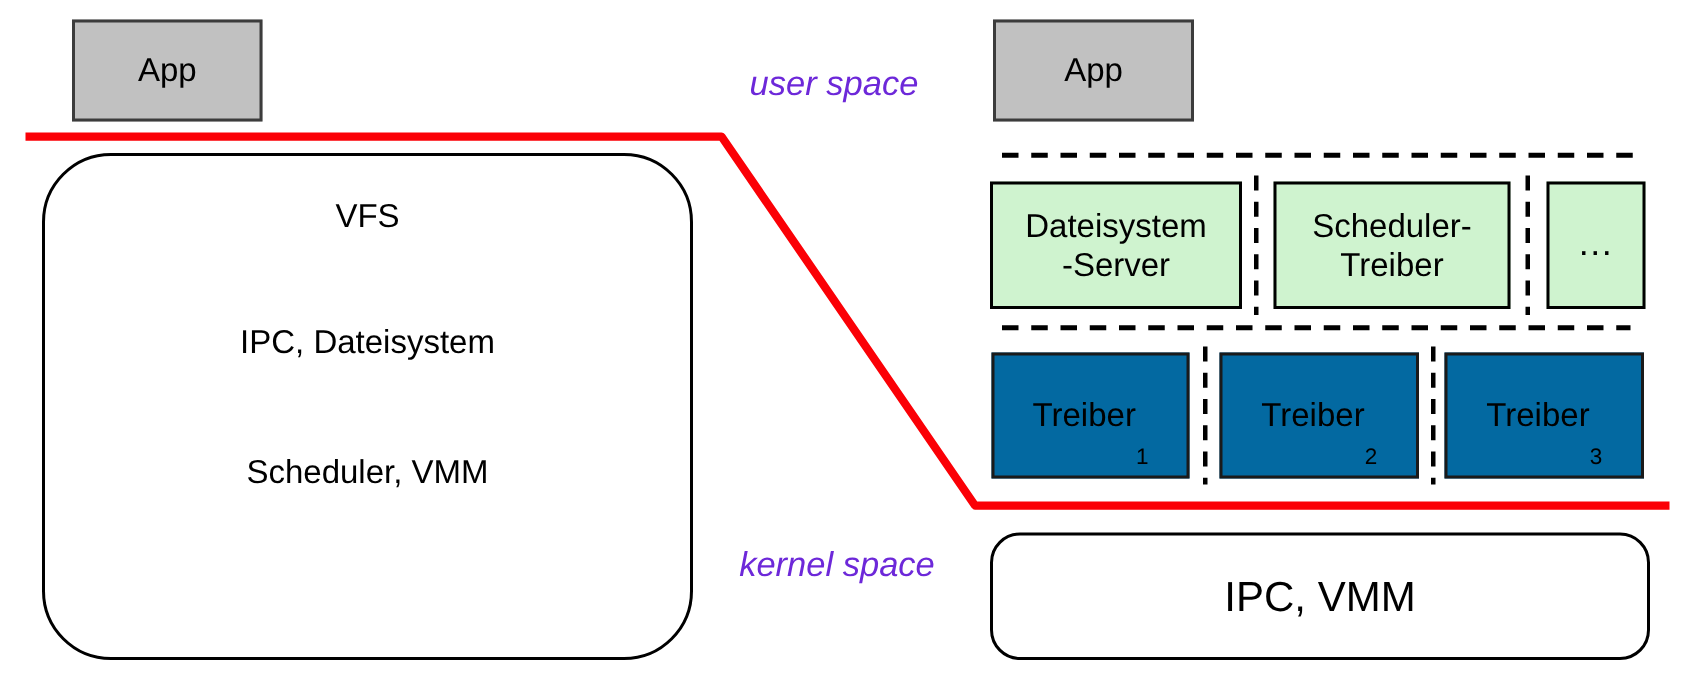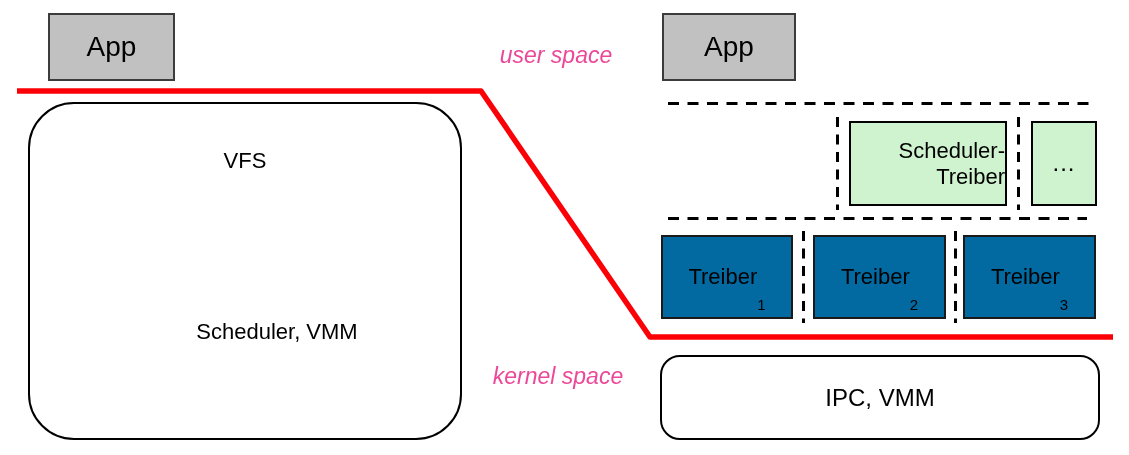--- a/index.html
+++ b/index.html
@@ -11,84 +11,83 @@
     color:#000;
     overflow:hidden;
   }
   .abs{position:absolute;}
   .flexc{display:flex;align-items:center;justify-content:center;}
 
   
   .app-box{
     background:#C1C1C1;
     border:2px solid #3C3C3C;
-    font-size:28px;
+    font-size:22px;
   }
   .app-left{left:48px;top:13px;width:123px;height:64px;}
   .app-right{left:662px;top:13px;width:130px;height:64px;}
 
   
   .mono-box{
     left:28px;top:102px;width:430px;height:334px;
     border:2.3px solid #000;
     border-radius:46px;
     background:#fff;
   }
   .mono-layer{
     left:28px;width:434px;height:36px;
     font-size:22px;
     text-align:center;
-    margin-top:17px;
   }
   .layer-0{top:126px;}
   .layer-1{top:210px;}
-  .layer-2{top:297px;padding-left:32px;}
+  .layer-2{top:297px;}
   .layer-3{top:381px;}
 
   
   .server-box{
     top:121px;height:81px;
     background:#CFF3CF;
     border:2px solid #000;
     font-size:22px;
     line-height:1.18;
     text-align:center;
     flex-direction:column;
   }
   .server-0{left:660px;width:164px;}
-  .server-1{left:849px;width:154px;align-items:flex-end;}
+  .server-1{left:849px;width:154px;}
   .server-2{left:1031px;width:62px;font-size:24px;letter-spacing:1px;}
 
   .driver-box{
     top:235px;height:80px;
     background:#0369a1;
     border:2px solid #1A1A1A;
     font-size:22px;
   }
   .driver-0{left:661px;width:128px;}
   .driver-1{left:813px;width:129px;}
   .driver-2{left:963px;width:129px;}
   .subscript{font-size:15px;align-self:flex-end;position:relative;bottom:4px;}
 
   
   .kernel-box{
     left:660px;top:355px;width:436px;height:81px;
     border:2.3px solid #000;
     border-radius:20px;
     background:#fff;
-    font-size:24px;
+    font-size:28px;
   }
 
   
   .space-label{
     width:210px;
     text-align:center;
     font-size:23px;
     font-style:italic;
-    color:#ec4899;
+    color:#6d28d9;
   }
   .user-space{left:451px;top:42px;}
   .kernel-space{left:453px;top:363px;text-align:center;}
 
   svg.overlay{position:absolute;left:0;top:0;width:1129px;height:455px;pointer-events:none;}
 </style>
 </head>
 <body>
 
 <div id="canvas">
@@ -111,29 +110,34 @@
     <polyline points="17,91 481,91 650,337 1113,337" fill="none" stroke="#FB0006" stroke-width="5.5" stroke-linejoin="round"></polyline>
   </svg>
 
   <div class="abs app-box app-left flexc">
     <span>App</span>
   </div>
 
   <div class="abs mono-box"></div>
 
   <div class="abs mono-layer layer-0 flexc">VFS</div>
+  <div class="abs mono-layer layer-1 flexc">IPC, Dateisystem</div>
   <div class="abs mono-layer layer-2 flexc">Scheduler, VMM</div>
 
   <div class="abs space-label user-space">user space</div>
   <div class="abs space-label kernel-space">kernel space</div>
 
   <div class="abs app-box app-right flexc">
     <span>App</span>
   </div>
 
+  <div class="abs server-box server-0 flexc">
+    <span>Dateisystem</span>
+    <span>-Server</span>
+  </div>
   <div class="abs server-box server-1 flexc">
     <span>Scheduler-</span>
     <span>Treiber</span>
   </div>
   <div class="abs server-box server-2 flexc">
     <span>...</span>
   </div>
 
   <div class="abs driver-box driver-0 flexc">
     <span>Treiber</span>

